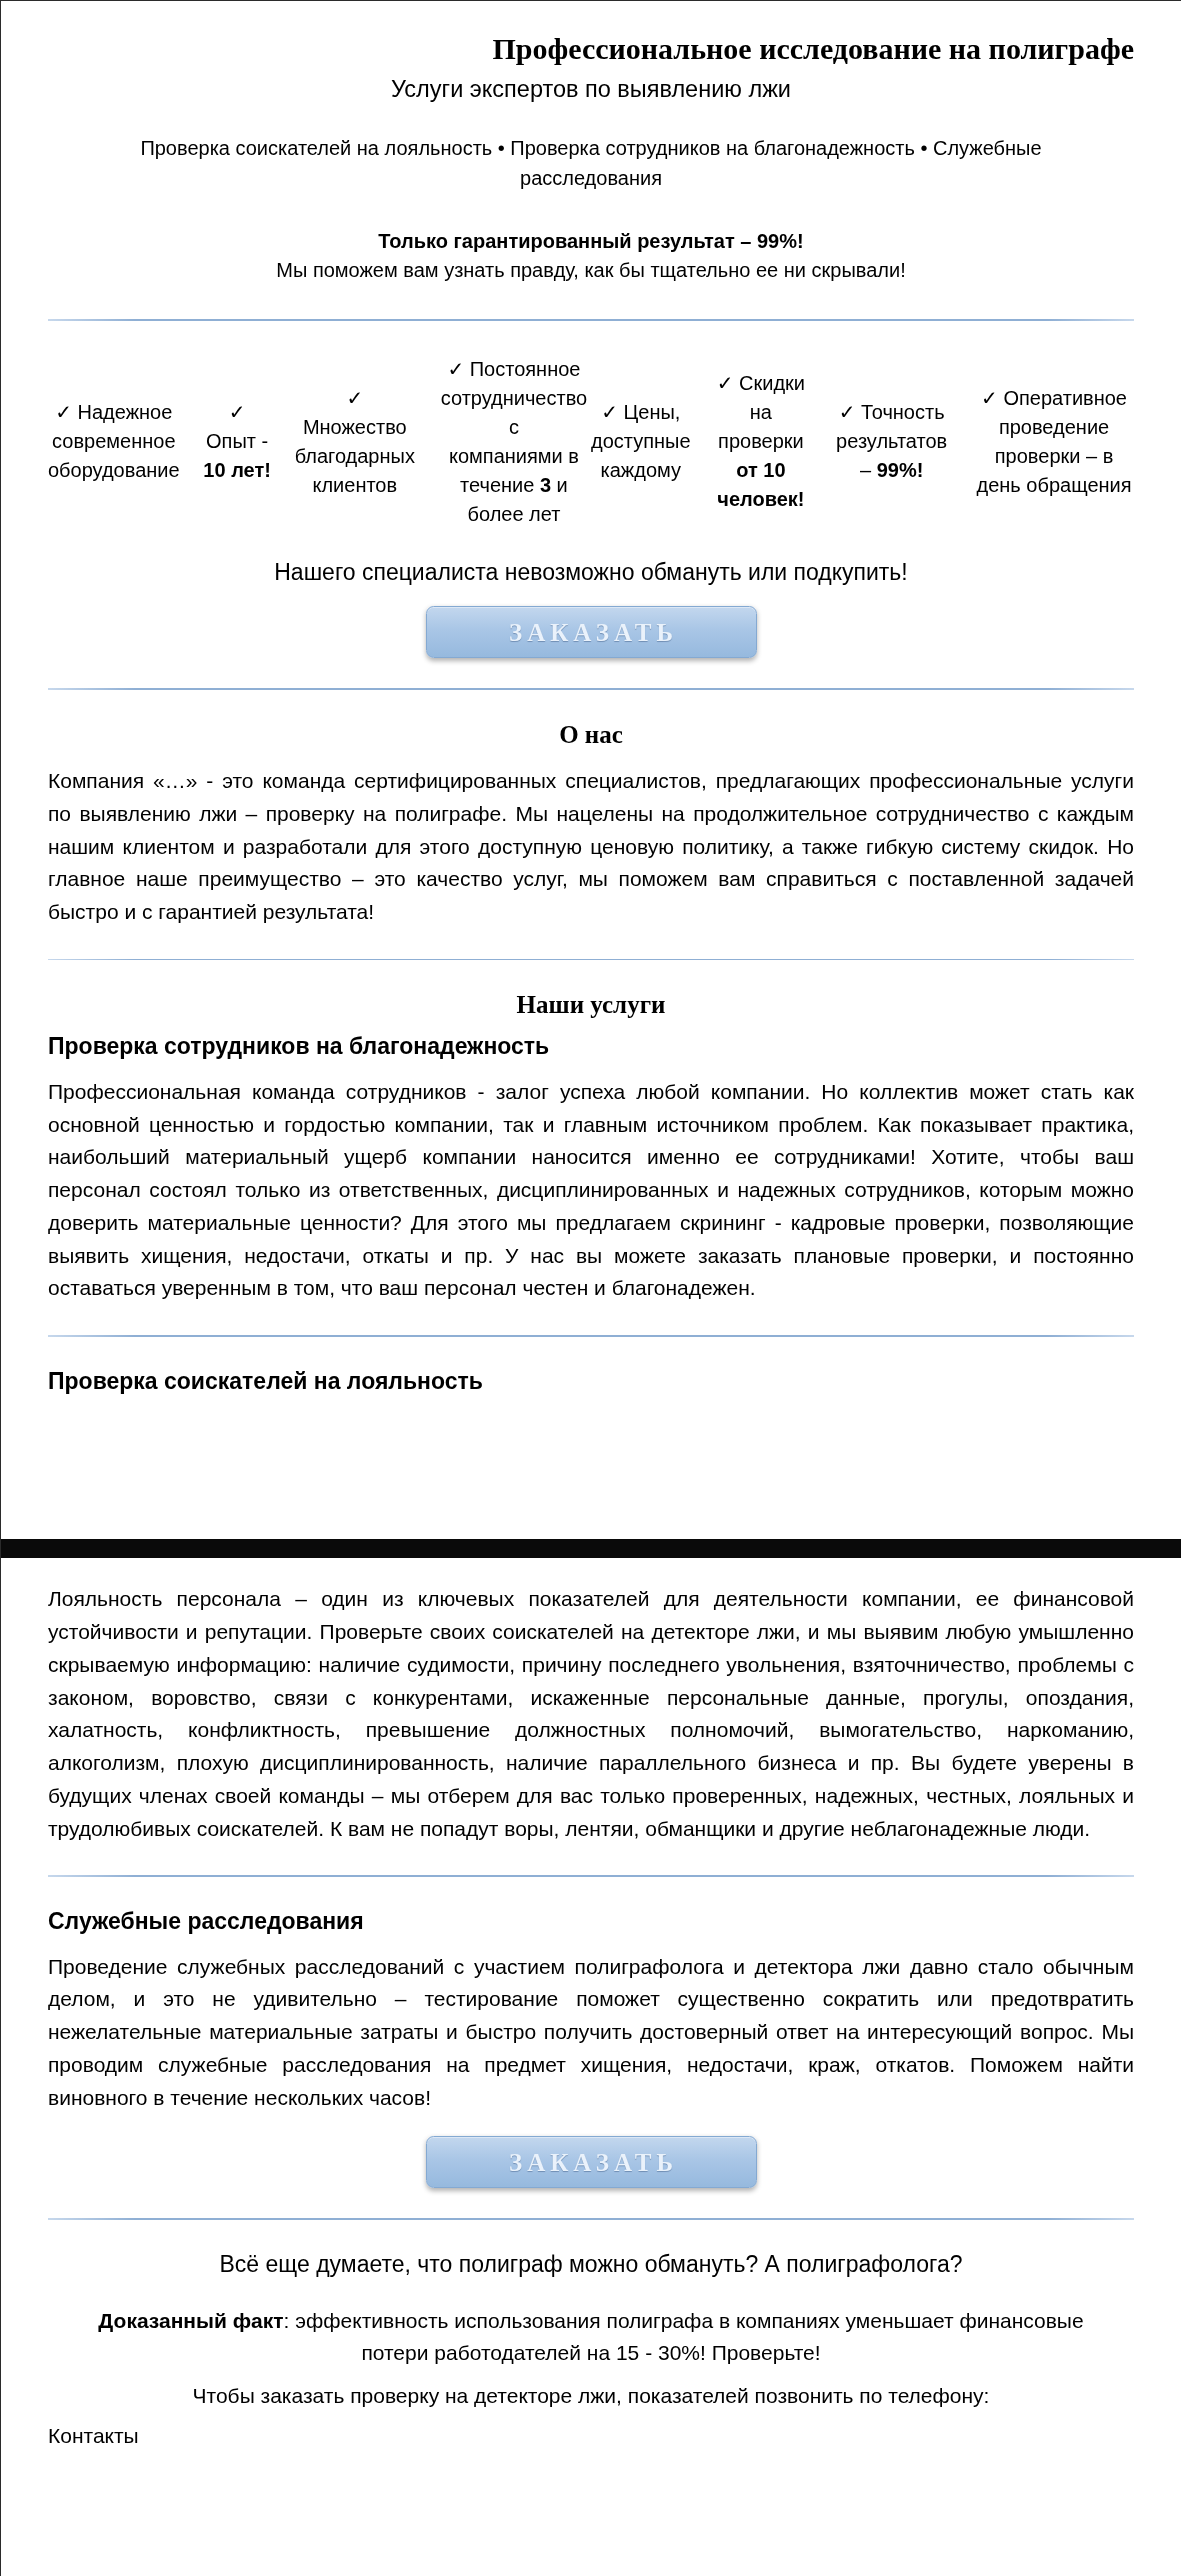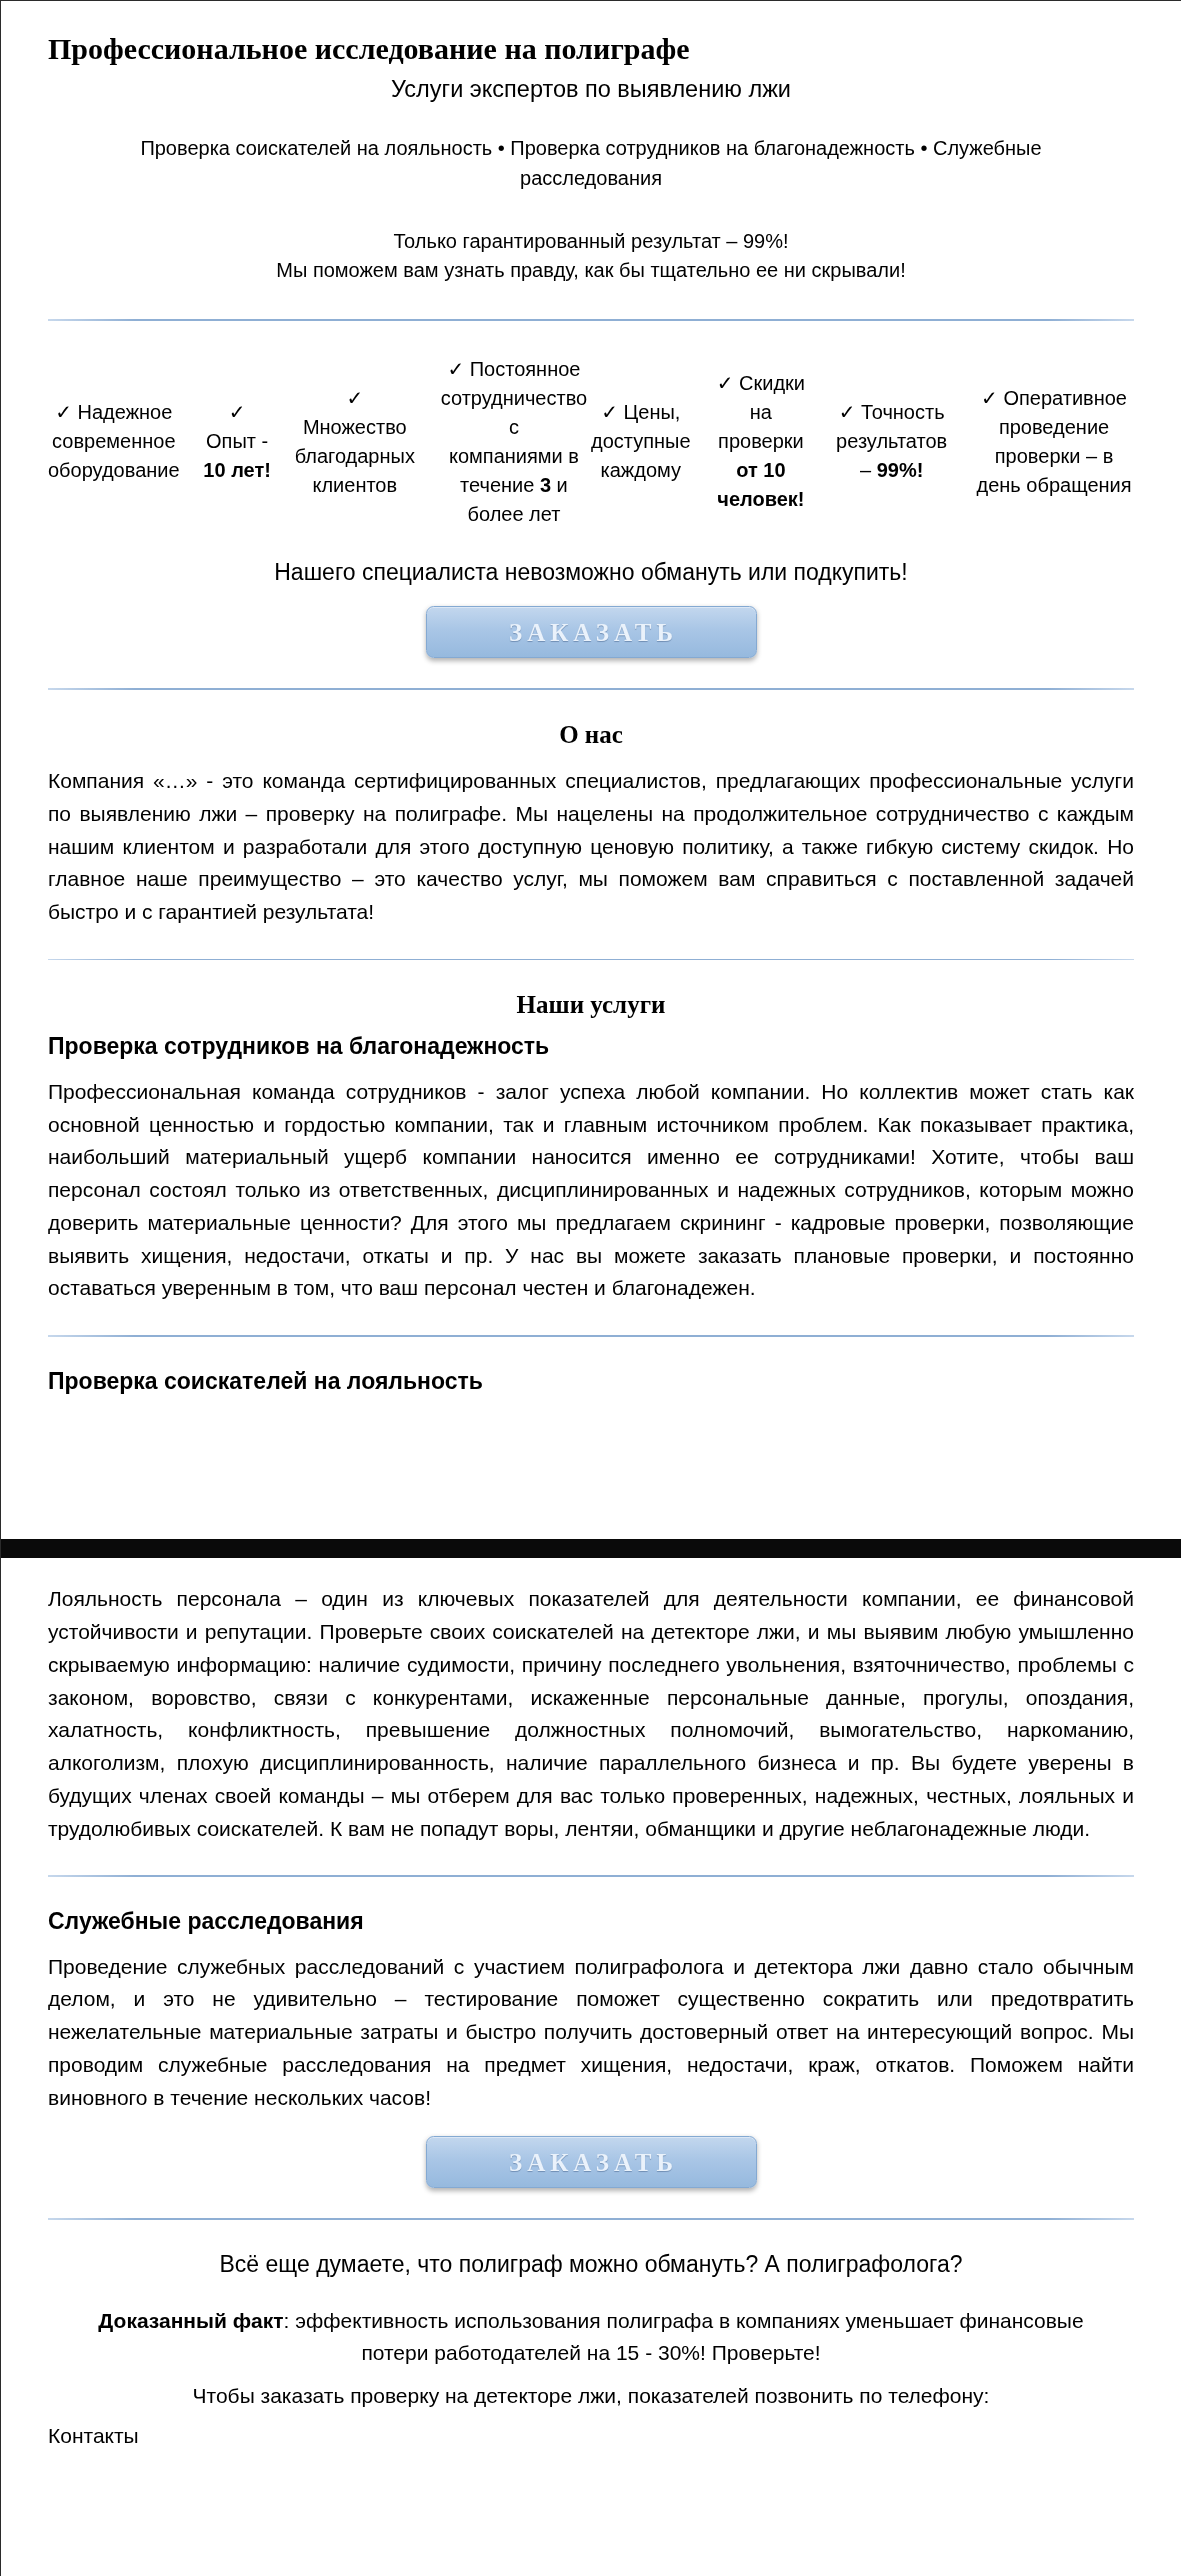--- a/index.html
+++ b/index.html
@@ -17,29 +17,29 @@
     border-bottom:0;
     background:#fff;
   }
   .page { background:#fff; overflow:hidden; }
   .page1 { height:1538px; padding:30px 47px 0; }
   .page-gap { height:19.3px; background:#0a0a0a; }
   .page2 { height:1017px; padding:25px 47px 0; }
 
   .title {
     font-family:"Liberation Serif", serif;
-    font-size:30px; font-weight:bold; text-align:left; line-height:1.2;
+    font-size:30px; font-weight:bold; text-align:right; line-height:1.2;
   }
   .subtitle { font-size:23.5px; text-align:center; margin-top:6.7px; line-height:1.3; }
   .services-line {
     font-size:20px; text-align:center; margin:29px auto 0;
     max-width:975px; line-height:1.5;
   }
   .guarantee { font-size:20px; text-align:center; line-height:1.45; }
-  .guarantee.first { margin-top:34px; }
+  .guarantee.first { margin-top:34px;font-weight:bold; }
 
   .divider {
     border:none; height:1.7px; width:1086px; margin:34px auto;
     background:linear-gradient(to right, #c7d8ec, #8fafd4 8%, #8fafd4 92%, #c7d8ec);
   }
   .divider.tight { margin:30px auto; }
 
   .section-heading {
     font-family:"Liberation Serif", serif;
     font-size:25px; font-weight:bold; text-align:center; line-height:1.2;

